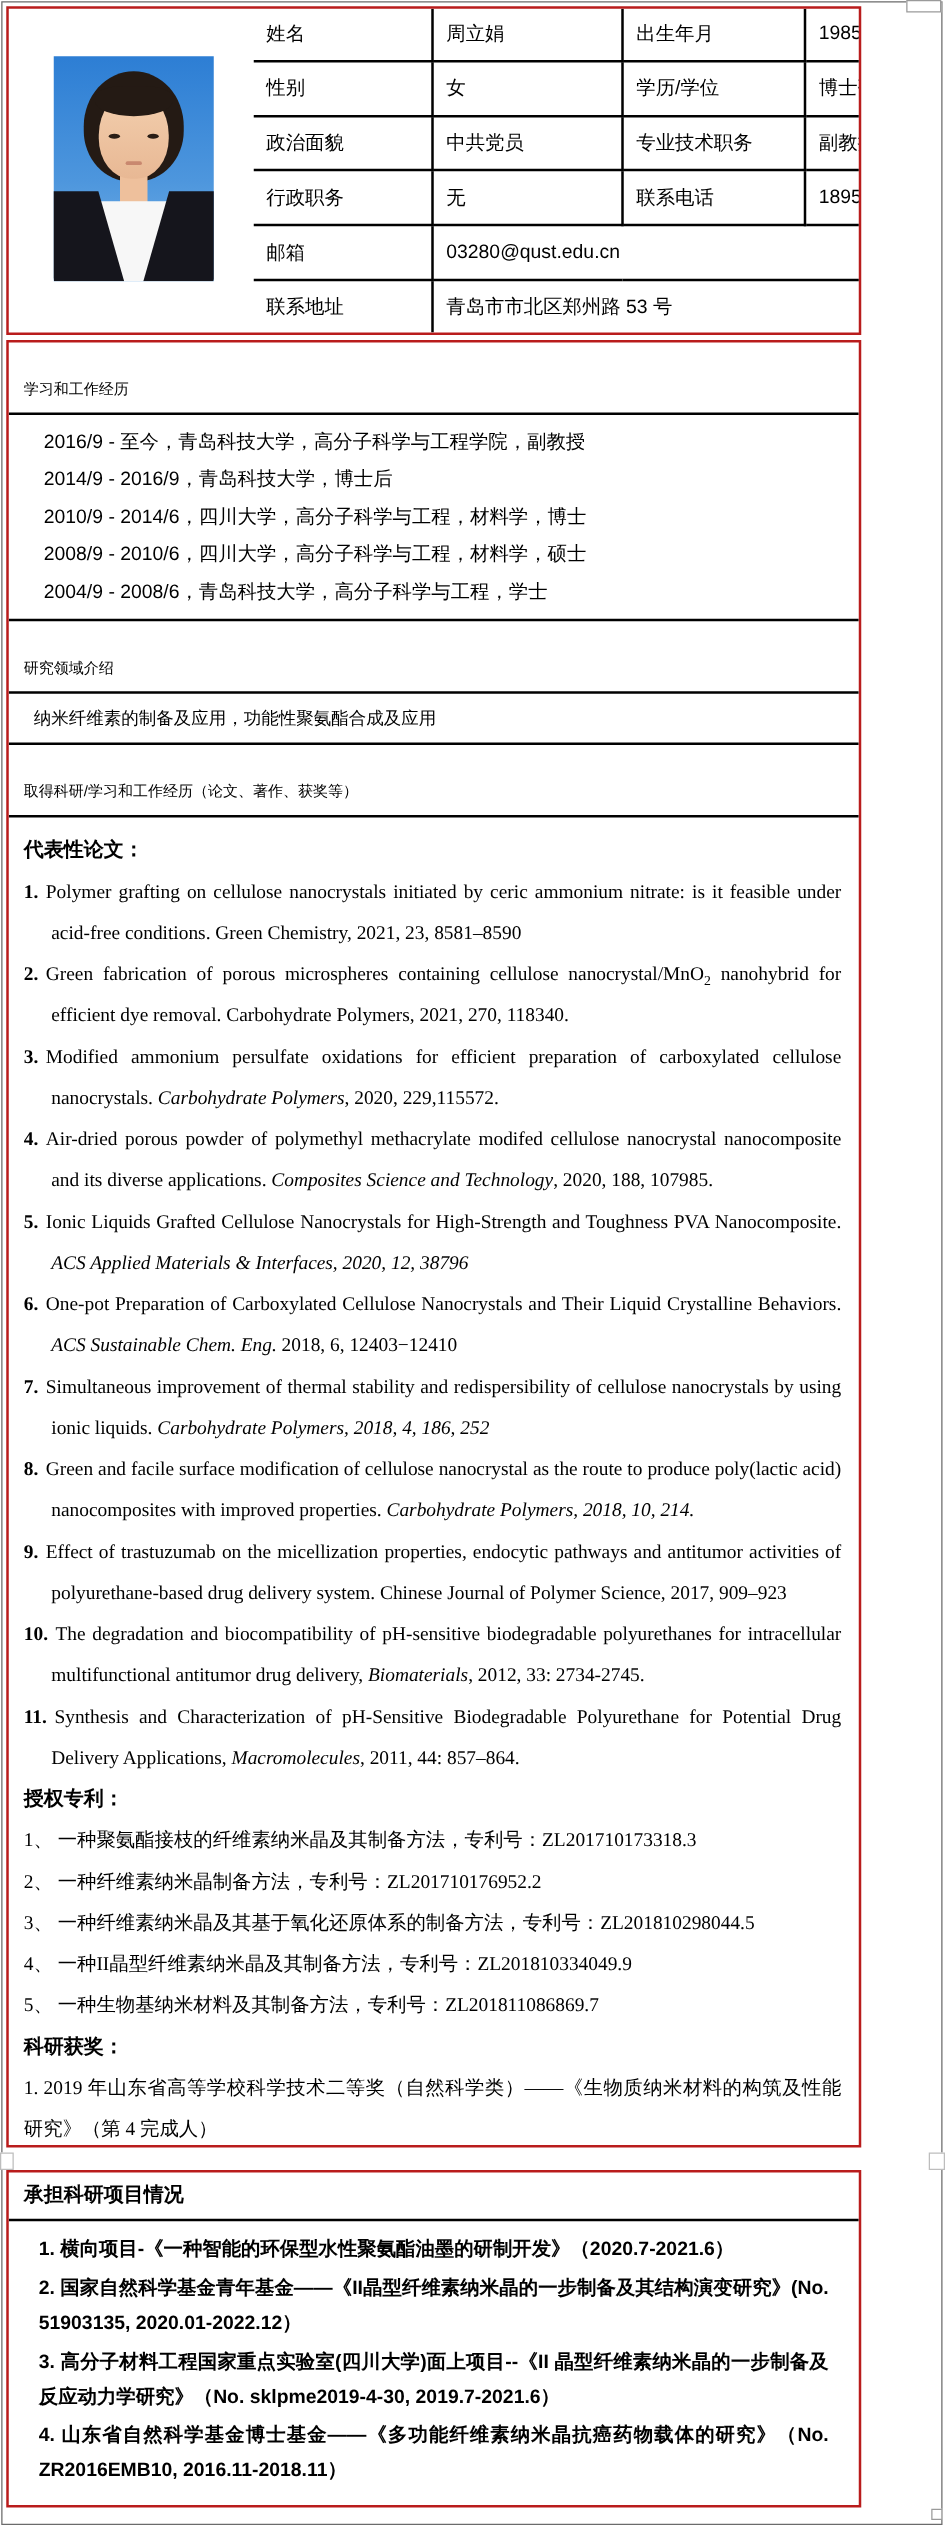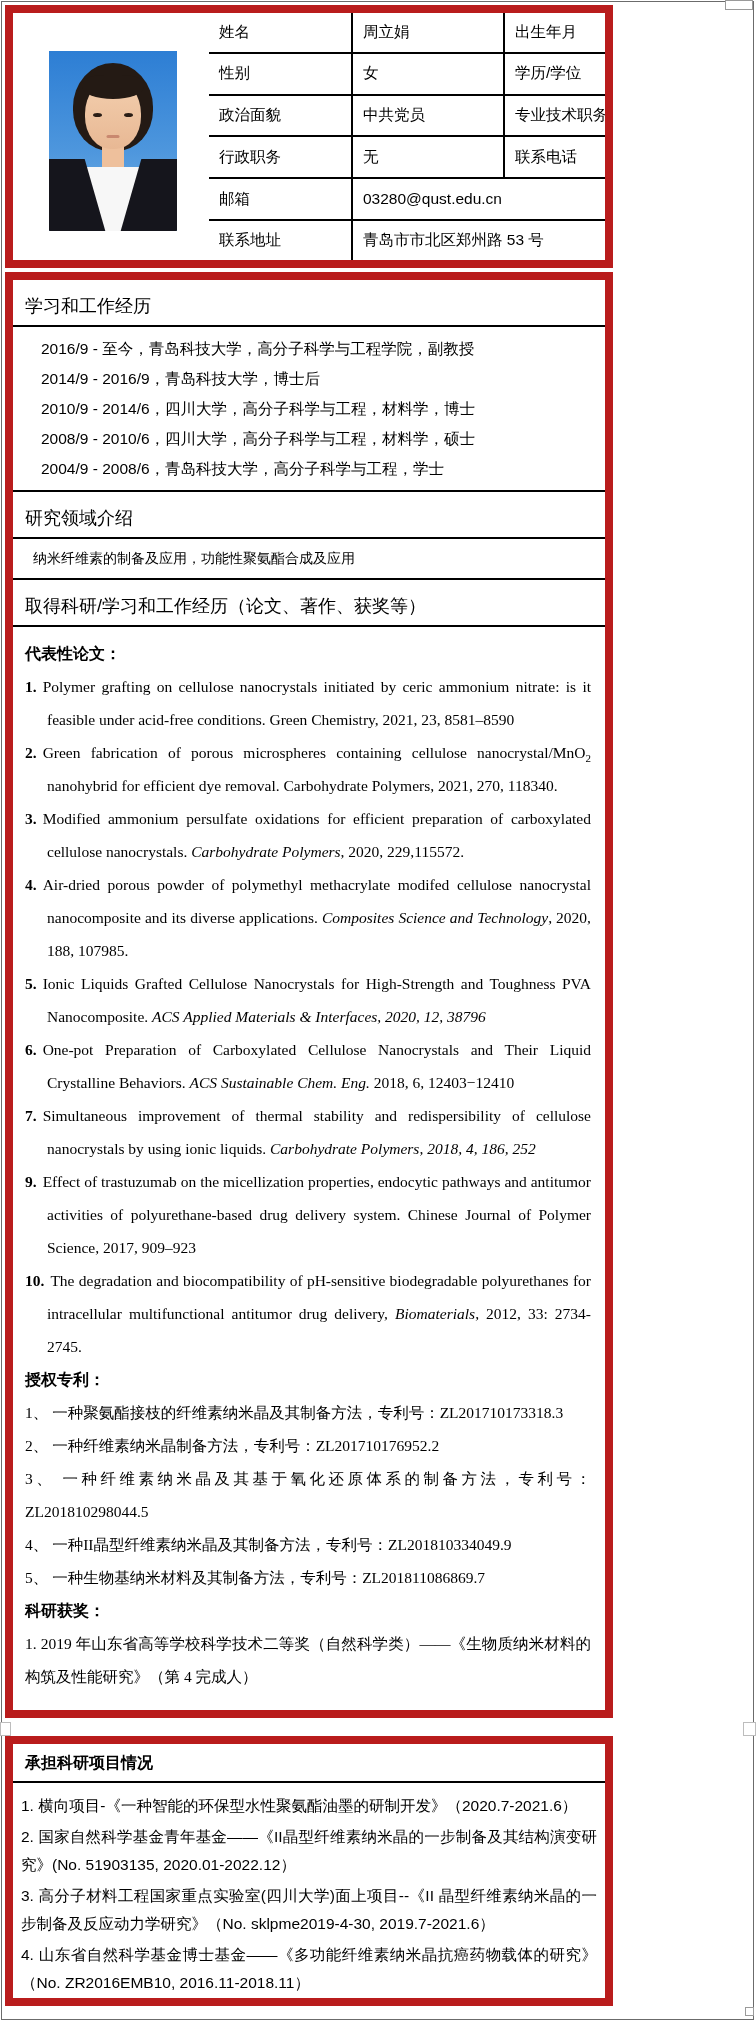--- a/index.html
+++ b/index.html
@@ -8,21 +8,21 @@
     font-family:"Liberation Sans","DejaVu Sans",sans-serif;color:#000;
     overflow:hidden;
   }
   .outer-frame{position:absolute;left:1px;top:1px;right:2px;bottom:2px;border:1px solid #6b6b6b;pointer-events:none;}
   .artifact{position:absolute;background:#fff;border:1px solid #9a9a9a;}
   .art-topright{right:3px;top:0;width:26px;height:8px;}
   .art-gap-left{left:0;top:1722px;width:9px;height:12px;border-color:#bdbdbd;}
   .art-gap-right{right:0;top:1722px;width:11px;height:12px;border-color:#bdbdbd;}
   .art-bottomright{right:2px;bottom:6px;width:7px;height:7px;border-color:#9a9a9a;}
 
-  .box{position:absolute;left:5px;width:608px;border:8px solid #b91c1c;background:#fff;box-sizing:border-box;overflow:hidden;}
+  .box{position:absolute;left:5px;width:684px;border:2px solid #b91c1c;background:#fff;box-sizing:border-box;overflow:hidden;}
   .box1{top:5px;height:263px;}
   .box2{top:272px;height:1446px;}
   .box3{top:1736px;height:270px;}
 
   
   .photo{position:absolute;left:36px;top:38px;width:128px;height:180px;overflow:hidden;
     background:linear-gradient(180deg,#2d7ed4 0%,#4d96dd 55%,#7ab4e6 100%);}
   .photo *{position:absolute;}
   .ph-hair{left:50%;top:12px;transform:translateX(-50%);width:80px;height:88px;background:#241a14;border-radius:50% 50% 46% 46%;}
   .ph-neck{left:50%;top:92px;transform:translateX(-50%);width:22px;height:28px;background:#eec09c;}
@@ -35,38 +35,38 @@
   .ph-eye-r{right:44px;top:62px;width:9px;height:4px;background:#2a1d15;border-radius:50%;}
   .ph-mouth{left:50%;top:84px;transform:translateX(-50%);width:13px;height:3px;background:#c9886f;border-radius:2px;}
 
   
   .info-table{position:absolute;left:196px;top:0;right:0;bottom:0;width:544px;height:100%;
     border-collapse:collapse;border-style:hidden;table-layout:fixed;}
   .info-table td{border:2px solid #000;font-size:15.5px;padding:0 0 0 10px;vertical-align:middle;}
   .col-l1{width:132px;}.col-v1{width:140px;border-radius:13px;}.col-l2{width:134px;}.col-v2{width:134px;}
 
   
-  .sec-title{padding:16px 12px 8px;border-bottom:2px solid #000;font-size:18px;line-height:21px;}
+  .sec-title{padding:27px 12px 8px;border-bottom:2px solid #000;font-size:12px;line-height:21px;}
   .exp-block{padding:7px 28px 6px;border-bottom:2px solid #000;}
   .exp-block p{margin:0;line-height:30px;font-size:15.5px;}
   .one-line{padding:6px 20px;line-height:27px;border-bottom:2px solid #000;font-size:14px;}
   .ach-body{padding:10px 14px 6px 12px;}
   .ach-heading{font-weight:bold;font-size:16px;line-height:33px;margin:0;
     font-family:Liberation Serif, serif;}
   .pubs p{margin:0;padding-left:22px;text-indent:-22px;text-align:justify;
     font-family:"Liberation Serif","DejaVu Serif",serif;font-size:15.5px;line-height:33px;}
   .pnum{font-weight:bold;padding-right:6px;}
   .it{font-style:italic;}
   sub{font-size:11px;line-height:0;}
   .patents p,.awards p{margin:0;font-size:15.5px;line-height:33px;text-align:justify;
     font-family:"Liberation Serif","DejaVu Serif",serif;}
 
   
   .proj-head{font-weight:bold;font-size:16px;padding:8px 12px 7px;border-bottom:2px solid #000;line-height:22px;}
-  .proj-body{padding:6px 8px 8px;}
+  .proj-body{padding:6px 24px 8px;font-weight:bold;}
   .proj-body p{margin:3px 0;line-height:28px;font-size:15.5px;text-align:justify;}
 </style>
 </head>
 <body>
 
 <div class="outer-frame"></div>
 <div class="artifact art-topright"></div>
 <div class="artifact art-gap-left"></div>
 <div class="artifact art-gap-right"></div>
 <div class="artifact art-bottomright"></div>
@@ -147,22 +147,24 @@
     <p class="ach-heading">代表性论文：</p>
     <div class="pubs">
 
     <p><b class="pnum">1.</b><span><span>Polymer grafting on cellulose nanocrystals initiated by ceric ammonium nitrate: is it feasible under acid-free conditions. Green Chemistry, 2021, 23, 8581–8590</span></span></p>
         <p><b class="pnum">2.</b><span><span>Green fabrication of porous microspheres containing cellulose nanocrystal/MnO</span><sub>2</sub><span> nanohybrid for efficient dye removal. Carbohydrate Polymers, 2021, 270, 118340.</span></span></p>
         <p><b class="pnum">3.</b><span><span>Modified ammonium persulfate oxidations for efficient preparation of carboxylated cellulose nanocrystals. </span><span class="it">Carbohydrate Polymers</span><span>, 2020, 229,115572.</span></span></p>
         <p><b class="pnum">4.</b><span><span>Air-dried porous powder of polymethyl methacrylate modifed cellulose nanocrystal nanocomposite and its diverse applications. </span><span class="it">Composites Science and Technology</span><span>, 2020, 188, 107985.</span></span></p>
         <p><b class="pnum">5.</b><span><span>Ionic Liquids Grafted Cellulose Nanocrystals for High-Strength and Toughness PVA Nanocomposite. </span><span class="it">ACS Applied Materials &amp; Interfaces, 2020, 12, 38796</span></span></p>
         <p><b class="pnum">6.</b><span><span>One-pot Preparation of Carboxylated Cellulose Nanocrystals and Their Liquid Crystalline Behaviors. </span><span class="it">ACS Sustainable Chem. Eng.</span><span> 2018, 6, 12403−12410</span></span></p>
         <p><b class="pnum">7.</b><span><span>Simultaneous improvement of thermal stability and redispersibility of cellulose nanocrystals by using ionic liquids. </span><span class="it">Carbohydrate Polymers, 2018, 4, 186, 252</span></span></p>
+        <p><b class="pnum">8.</b><span><span>Green and facile surface modification of cellulose nanocrystal as the route to produce poly(lactic acid) nanocomposites with improved properties. </span><span class="it">Carbohydrate Polymers, 2018, 10, 214.</span></span></p>
         <p><b class="pnum">9.</b><span><span>Effect of trastuzumab on the micellization properties, endocytic pathways and antitumor activities of polyurethane-based drug delivery system. Chinese Journal of Polymer Science, 2017, 909–923</span></span></p>
         <p><b class="pnum">10.</b><span><span>The degradation and biocompatibility of pH-sensitive biodegradable polyurethanes for intracellular multifunctional antitumor drug delivery, </span><span class="it">Biomaterials</span><span>, 2012, 33: 2734-2745.</span></span></p>
+        <p><b class="pnum">11.</b><span><span>Synthesis and Characterization of pH-Sensitive Biodegradable Polyurethane for Potential Drug Delivery Applications, </span><span class="it">Macromolecules</span><span>, 2011, 44: 857–864.</span></span></p>
       </div>
 
     <p class="ach-heading">授权专利：</p>
     <div class="patents">
 
     <p>1、 一种聚氨酯接枝的纤维素纳米晶及其制备方法，专利号：ZL201710173318.3</p>
         <p>2、 一种纤维素纳米晶制备方法，专利号：ZL201710176952.2</p>
         <p>3、 一种纤维素纳米晶及其基于氧化还原体系的制备方法，专利号：ZL201810298044.5</p>
         <p>4、 一种II晶型纤维素纳米晶及其制备方法，专利号：ZL201810334049.9</p>
         <p>5、 一种生物基纳米材料及其制备方法，专利号：ZL201811086869.7</p>

